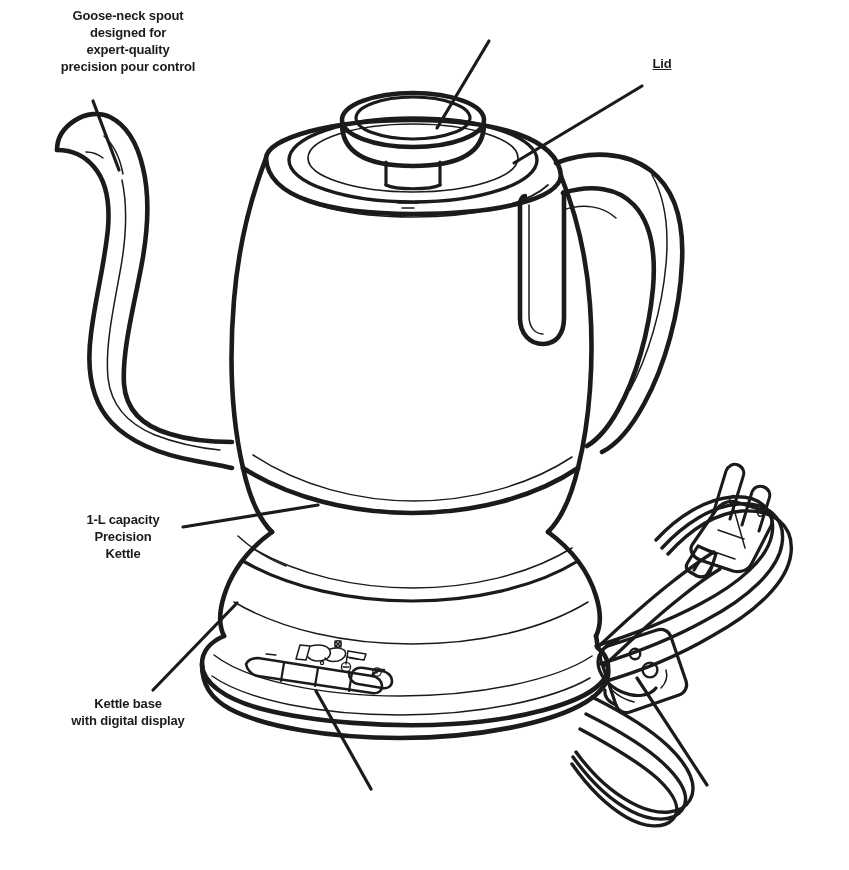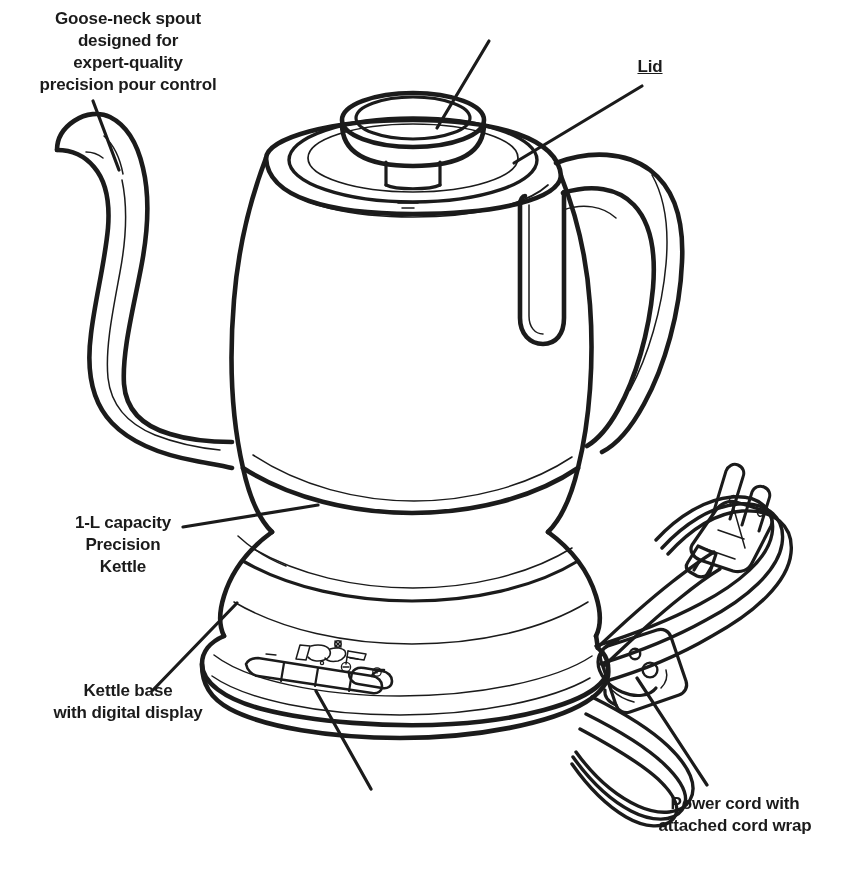--- a/index.html
+++ b/index.html
@@ -24,32 +24,32 @@
     top: 0;
     width: 849px;
     height: 870px;
     display: block;
   }
   .callout {
     position: absolute;
     color: #1b1b1b;
     font-family: "Liberation Sans", sans-serif;
     font-weight: bold;
-    font-size: 17px;
+    font-size: 13px;
     line-height: 1.30;
     letter-spacing: -0.15px;
     text-align: center;
     white-space: pre-line;
     -webkit-font-smoothing: antialiased;
   }
   .c-spout      { left: 8px;   top: 8px;   width: 240px; }
   .c-thermo     { left: 355px; top: 8px;   width: 280px; }
-  .c-lid        { left: 580px; top: 56px;  width: 140px; text-decoration: underline; }
+  .c-lid        { left: 592px; top: 56px;  width: 140px; text-decoration: underline; }
   .c-capacity   { left: 28px;  top: 512px; width: 190px; text-align: center; }
-  .c-base       { left: 18px;  top: 680px; width: 220px; }
+  .c-base       { left: 18px;  top: 696px; width: 220px; }
   .c-control    { left: 252px; top: 793px; width: 290px; }
   .c-cord       { left: 625px; top: 793px; width: 220px; }
 </style>
 </head>
 <body>
 
 <div id="diagram-root">
 
   <svg id="diagram-svg" viewBox="0 0 849 870" xmlns="http://www.w3.org/2000/svg">
 
@@ -392,16 +392,14 @@
   <div class="callout c-lid">Lid</div>
 
   <div class="callout c-capacity">1-L capacity
 Precision
 Kettle</div>
 
   <div class="callout c-base">Kettle base
 with digital display</div>
 
 
-  <div class="callout c-cord">Power cord with
-attached cord wrap</div>
 
 </div>
 
 </body></html>

